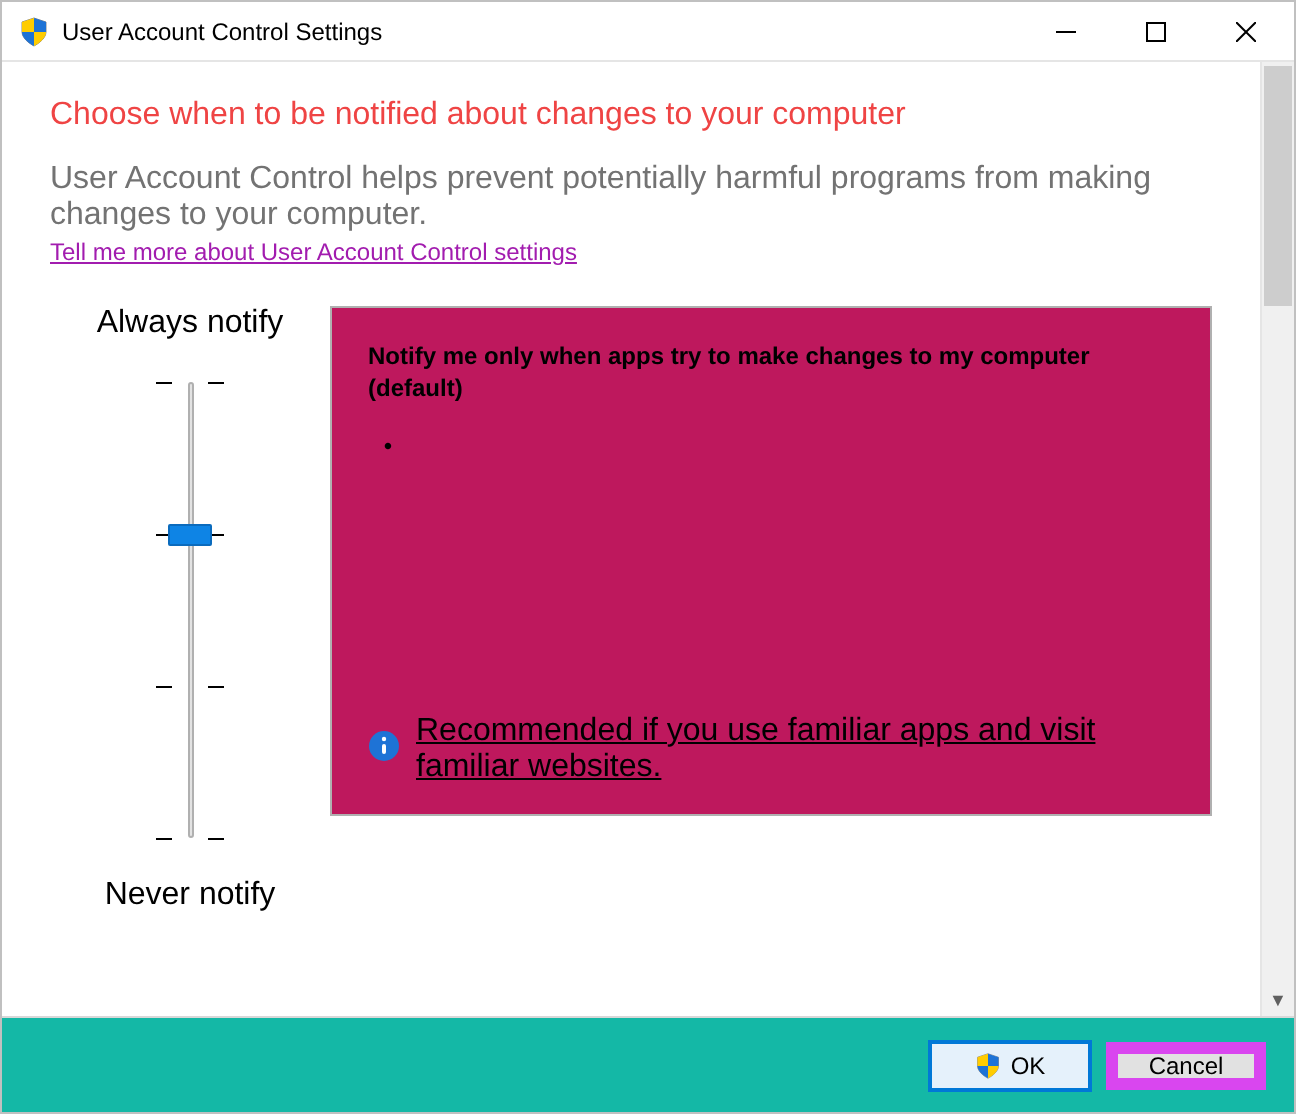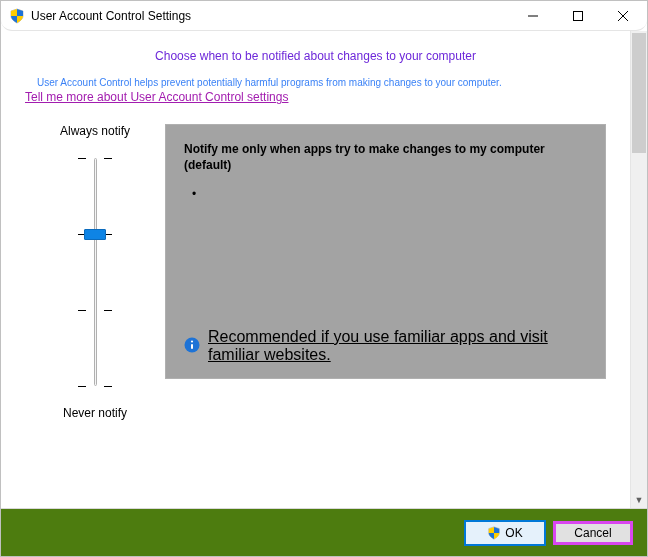--- a/index.html
+++ b/index.html
@@ -17,21 +17,20 @@
   }
 
   
   .titlebar {
     height: 30px;
     display: flex;
     align-items: center;
     padding: 0 2px 0 8px;
     background: #fff;
     border-bottom: 1px solid #e5e5e5;
-    border-radius: 11px;
   }
   .titlebar .shield { margin-right: 6px; flex-shrink:0; }
   .titlebar .title { flex: 1; font-size: 12px; color:#000; }
   .win-controls { display: flex; height: 100%; }
   .win-btn {
     width: 45px; height: 100%;
     display:flex; align-items:center; justify-content:center;
     color:#000;
   }
   .win-btn svg { stroke:#000; }
@@ -59,42 +58,41 @@
   }
   .vscroll .arrow {
     position:absolute; left:0; right:0; height:17px;
     display:flex; align-items:center; justify-content:center;
     color:#606060; font-size:9px;
   }
   .vscroll .arrow.up { top:0; }
   .vscroll .arrow.down { bottom:0; }
 
   h1.head {
-    color:#6d28d9;
+    color:#ef4444;
     font-weight:400;
-    font-size:12px;
+    font-size:16px;
     margin:0 0 14px 0;
-    text-align:center;
-  }
-  p.desc { margin:0 0 2px 12px; color:#3b82f6; font-size:10px; }
+  }
+  p.desc { margin:0 0 2px 0; color:#737373; font-size:16px; }
   a.helplink { color:#a21caf; text-decoration:underline; font-size:12px; }
 
   .controls-row {
     margin-top: 20px;
     display:flex;
     align-items:flex-start;
   }
 
   
   .slider-col {
     width: 140px;
     display:flex; flex-direction:column; align-items:center;
     position: relative;
   }
-  .slider-label { font-size:12px; margin-bottom:14px; }
+  .slider-label { font-size:16px; margin-bottom:14px; }
   .slider-label.bottom { margin-top:14px; margin-bottom:4px; }
   .slider-track-wrap {
     position:relative;
     height: 240px;
     width: 40px;
     display:flex; justify-content:center;
   }
   .slider-groove {
     position:absolute;
     top:6px; bottom:6px;
@@ -117,52 +115,52 @@
     left:50%; transform:translateX(-50%);
     background:#0e84e5;
     border:1px solid #0b6bbd;
     border-radius:1px;
   }
 
   
   .panel {
     flex:1;
     border:1px solid #b0b0b0;
-    background:#a3a3a3;
+    background:#be185d;
     padding:16px 18px 14px 18px;
     position:relative;
     min-height: 255px;
     display:flex;
     flex-direction:column;
   }
   .panel-title { font-weight:600; font-size:12px; margin:0 0 14px 0; line-height:1.35; }
   .panel-bullet { display:flex; font-size:12px; margin-bottom:10px; }
   .panel-bullet .dot { width:20px; text-align:center; }
   .panel-note { margin-top:auto; display:flex; align-items:center; font-size:16px;text-decoration:underline; }
   .panel-note .info-icon { flex-shrink:0; margin-right:8px; margin-top:1px; }
 
   
   .button-strip {
     position:absolute;
     left:0; right:0; bottom:0;
     height:48px;
-    background:#4d7c0f;
+    background:#14b8a6;
     border-top:1px solid #d8d8d8;
     display:flex;
     align-items:center;
     justify-content:flex-end;
     padding-right:14px;
     gap:8px;
   }
   .btn {
     min-width:80px;
     height:24px;
     padding:0 12px;
     background:#e1e1e1;
-    border:3px solid #d946ef;
+    border:6px solid #d946ef;
     font-size:12px;
     display:inline-flex;
     align-items:center;
     justify-content:center;
     gap:4px;
   }
   .btn.default {
     border:1px solid #0078d7;
     outline:1px solid #0078d7;
     background:#e5f1fb;

